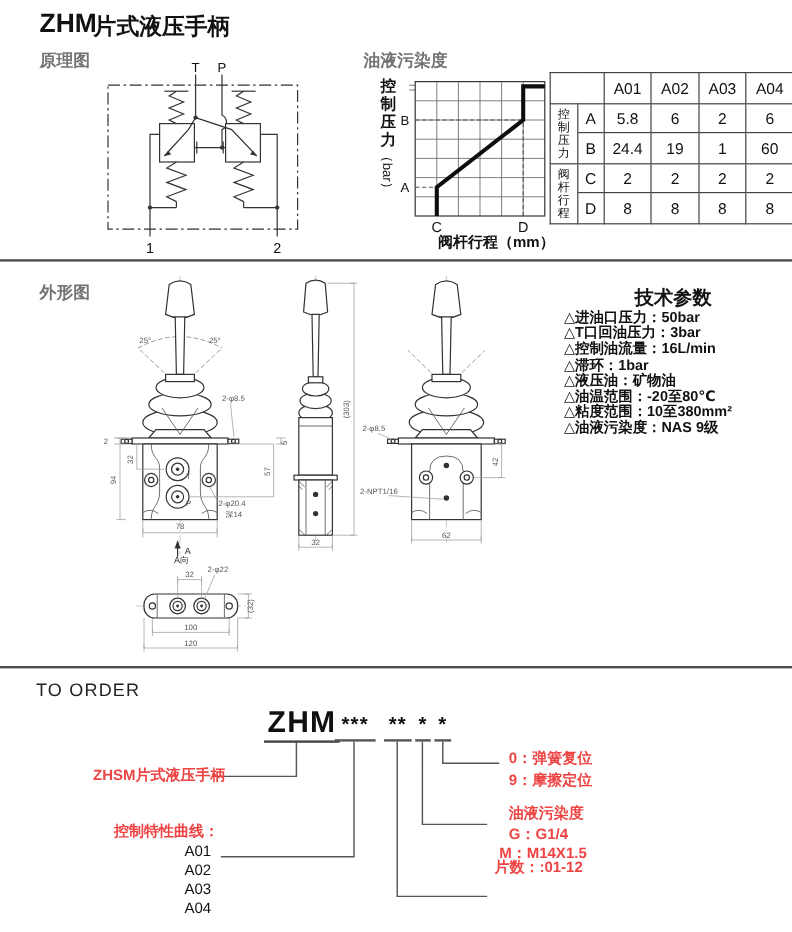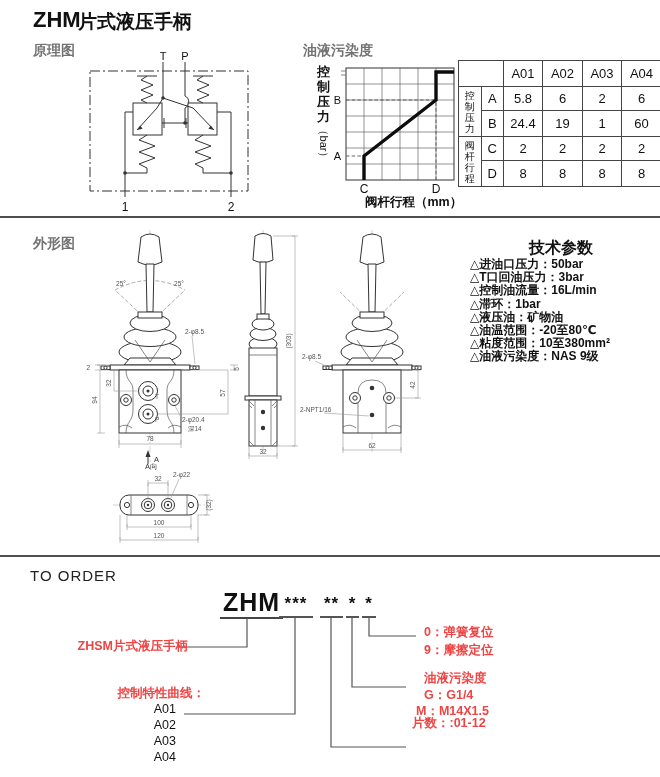--- a/index.html
+++ b/index.html
@@ -346,21 +346,21 @@
   <svg class="abs" style="left:0;top:585px;pointer-events:none" width="660" height="192" viewBox="0 0 660 192">
     <path class="ol" d="M247,33 V62 H177"></path>
     <path class="ol" d="M295,33 V129 H184"></path>
     <path class="ol" d="M331,33 V162 H406"></path>
     <path class="ol" d="M352,33 V102 H406"></path>
     <path class="ol" d="M369,33 V51 H416"></path>
   </svg>
 
   <div class="olabel" style="left:74px;top:638px;width:114px;text-align:right">ZHSM片式液压手柄</div>
 
-  <div class="olabel" style="left:95px;top:685px;width:110px;text-align:right">控制特性曲线：</div>
+  <div class="olabel" style="left:95px;top:685px;width:110px;">控制特性曲线：</div>
   <div class="ocode" style="left:130px;top:702px;width:46px;text-align:right">A01</div>
   <div class="ocode" style="left:130px;top:718px;width:46px;text-align:right">A02</div>
   <div class="ocode" style="left:130px;top:734px;width:46px;text-align:right">A03</div>
   <div class="ocode" style="left:130px;top:750px;width:46px;text-align:right">A04</div>
 
   <div class="olabel" style="left:424px;top:624px">0：弹簧复位</div>
   <div class="olabel" style="left:424px;top:642px">9：摩擦定位</div>
 
   <div class="olabel" style="left:424px;top:670px">油液污染度</div>
   <div class="olabel" style="left:424px;top:687px">G：G1/4</div>

